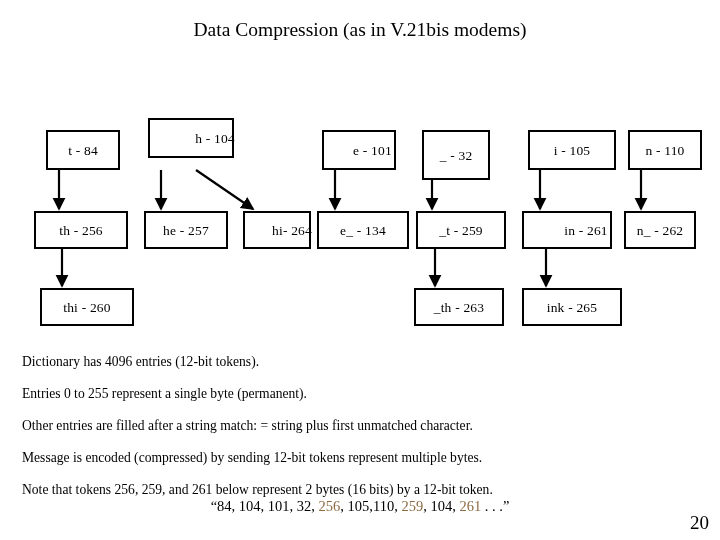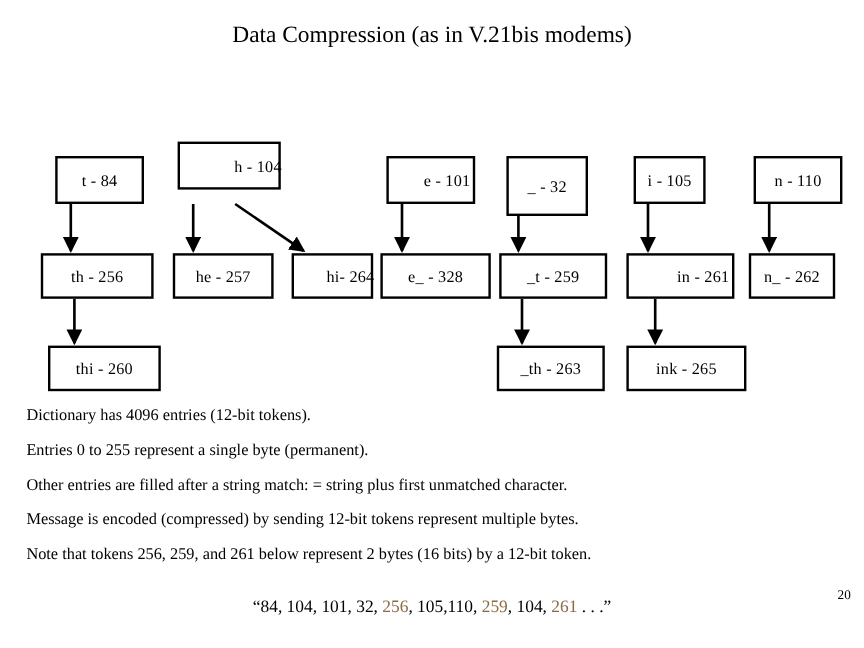--- a/index.html
+++ b/index.html
@@ -74,41 +74,41 @@
   
   .bullets {
     position: absolute;
     left: 22px;
     top: 338px;
     width: 676px;
   }
   .bullet {
     font-size: 13.6px;
     line-height: 16px;
-    margin: 0 0 13px 0;
+    margin: 16px 0 13px 0;
     white-space: nowrap;
   }
 
   .tokenline {
     position: absolute;
     left: 0;
     top: 497px;
     width: 720px;
     text-align: center;
     font-size: 14.5px;
     line-height: 18px;
     white-space: nowrap;
   }
   .tok-hl { color: #8c6b42; }
 
   .pagenum {
     position: absolute;
     right: 11px;
-    top: 489px;
-    font-size: 11px;
+    top: 515px;
+    font-size: 19px;
     line-height: 15px;
   }
 </style>
 </head>
 <body>
 
 <div id="slide">
 
   <div class="title">Data Compression (as in V.21bis modems)</div>
 
@@ -131,26 +131,26 @@
           <line x1="62" y1="249" x2="62" y2="286"></line>
           <line x1="435" y1="249" x2="435" y2="286"></line>
           <line x1="546" y1="249" x2="546" y2="286"></line>
         </g>
     </svg>
     <div id="node-layer">
         <div class="node" style="left: 22px; top: 130px; width: 74px; height: 40px;">t - 84</div>
         <div class="node" style="left: 124px; top: 118px; width: 86px; height: 40px; padding-left: 48px;">h - 104</div>
         <div class="node" style="left: 298px; top: 130px; width: 74px; height: 40px; padding-left: 27px;">e - 101</div>
         <div class="node" style="left: 398px; top: 130px; width: 68px; height: 50px;">_ - 32</div>
-        <div class="node" style="left: 504px; top: 130px; width: 60px; height: 40px;">i - 105</div>
+        <div class="node" style="left: 504px; top: 130px; width: 88px; height: 40px;">i - 105</div>
         <div class="node" style="left: 604px; top: 130px; width: 74px; height: 40px;">n - 110</div>
         <div class="node" style="left: 10px; top: 211px; width: 94px; height: 38px;">th - 256</div>
         <div class="node" style="left: 120px; top: 211px; width: 84px; height: 38px;">he - 257</div>
         <div class="node" style="left: 219px; top: 211px; width: 68px; height: 38px; padding-left: 30px;">hi- 264</div>
-        <div class="node" style="left: 293px; top: 211px; width: 92px; height: 38px;">e_ - 328</div>
+        <div class="node" style="left: 293px; top: 211px; width: 92px; height: 38px;">e_ - 134</div>
         <div class="node" style="left: 392px; top: 211px; width: 90px; height: 38px;">_t - 259</div>
         <div class="node" style="left: 498px; top: 211px; width: 90px; height: 38px; padding-left: 38px;">in - 261</div>
         <div class="node" style="left: 600px; top: 211px; width: 72px; height: 38px;">n_ - 262</div>
         <div class="node" style="left: 16px; top: 288px; width: 94px; height: 38px;">thi - 260</div>
         <div class="node" style="left: 390px; top: 288px; width: 90px; height: 38px;">_th - 263</div>
         <div class="node" style="left: 498px; top: 288px; width: 100px; height: 38px;">ink - 265</div>
       </div>
   </div>
 
   <div class="bullets" id="bullet-list">

